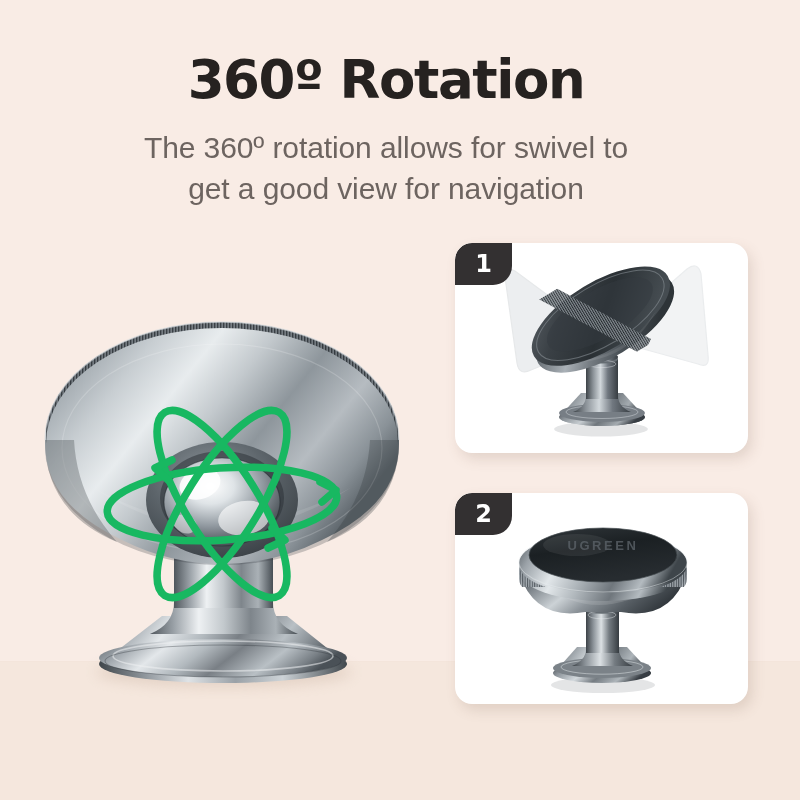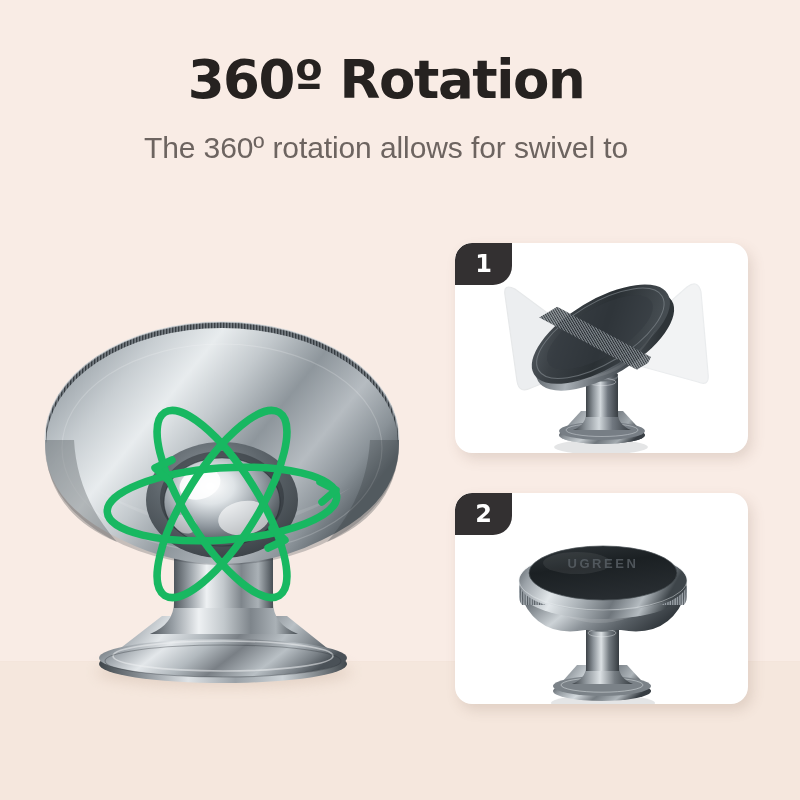--- a/index.html
+++ b/index.html
@@ -79,36 +79,37 @@
     font-weight:700;
     display:flex;
     align-items:center;
     justify-content:center;
     font-family:"DejaVu Sans", sans-serif;
     letter-spacing:0;
     z-index:4;
   }
 
   .card-art{
-    position:absolute; left:0; top:18px;
+    position:absolute; left:0; top:0;
     width:100%; height:100%;
   }
   .card-art svg{ display:block; width:100%; height:100%; }
 </style>
 </head>
 <body>
 
 <div class="bg-wall"></div>
 <div class="bg-seam"></div>
 <div class="bg-surface"></div>
 
 <div class="header">
   <div class="title">360º Rotation</div>
   <div class="subtitle">
     <div>The 360º rotation allows for swivel to</div>
+    <div>get a good view for navigation</div>
   </div>
 </div>
 
 <div class="hero">
 <svg viewBox="0 0 400 420" xmlns="http://www.w3.org/2000/svg">
   <defs>
 
     <linearGradient id="discG" x1="0" y1="0" x2="1" y2="0.55">
       <stop offset="0" stop-color="#6e767c"></stop>
       <stop offset="0.12" stop-color="#9aa2a8"></stop>

